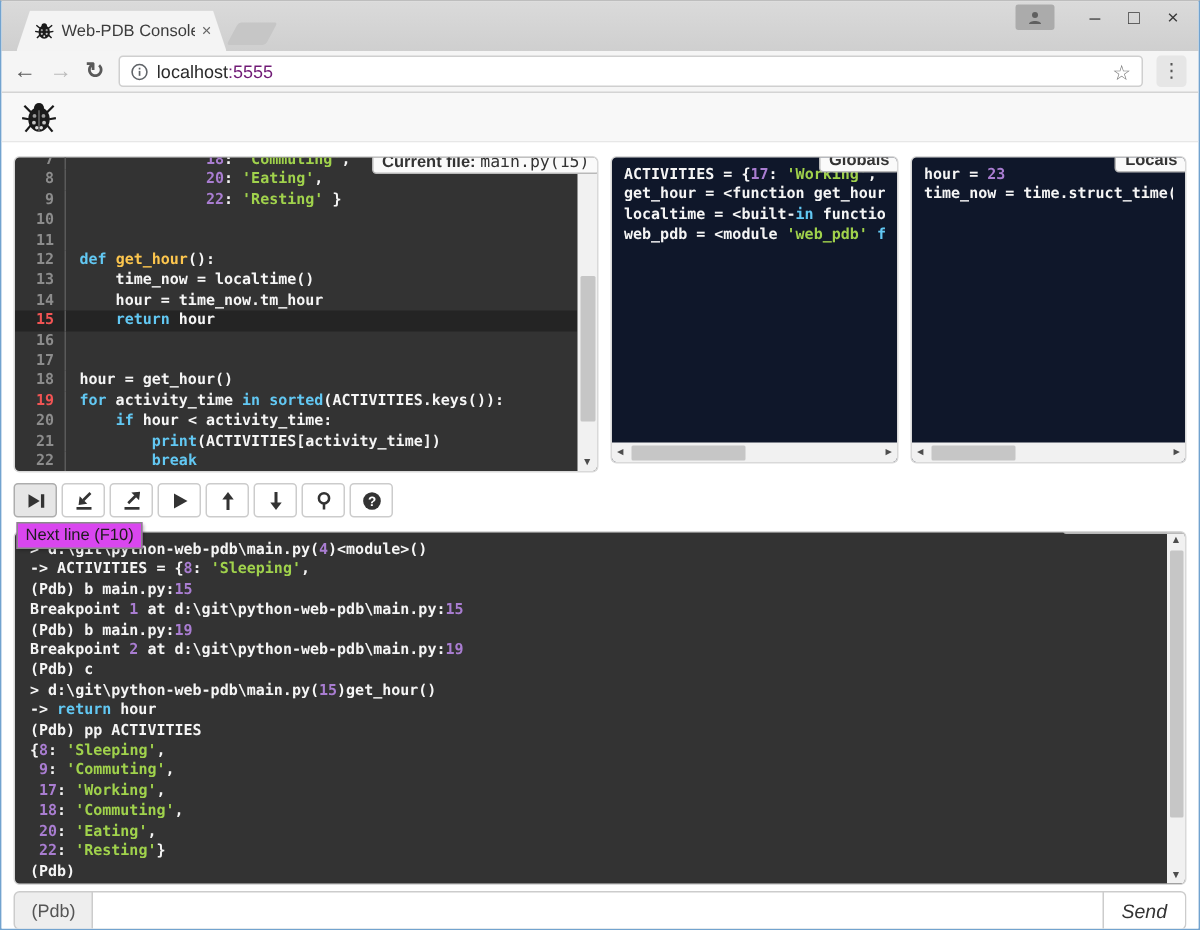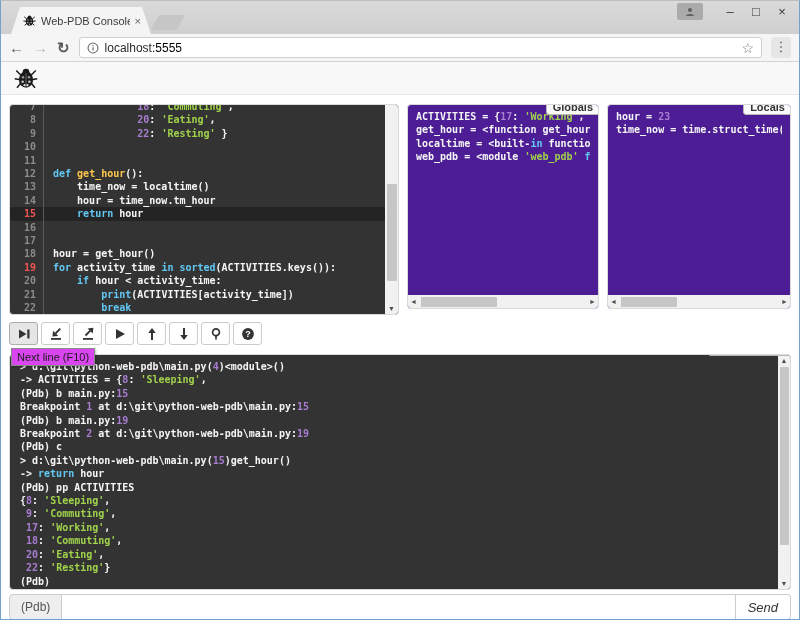--- a/index.html
+++ b/index.html
@@ -22,21 +22,21 @@
     display:flex;align-items:center;justify-content:center;}
   .wbtn{width:26px;height:18px;text-align:center;font-size:13px;line-height:18px;color:#3a3a3a;}
 
   .btoolbar{height:27px;background:#f5f5f5;border-bottom:1px solid #d4d4d4;display:flex;
     align-items:center;padding:0 8px;gap:9px;flex:none;}
   .nav-glyph{font-size:15px;font-weight:bold;color:#595959;line-height:1;}
   .nav-glyph.disabled{color:#bbb;}
   .omnibox{flex:1;height:19px;background:#fff;border:1px solid #cfcfcf;border-radius:3px;
     display:flex;align-items:center;gap:6px;padding:0 7px;}
   .url{font-size:12px;}
-  .url .host{color:#2b2b2b;} .url .port{color:#000000;}
+  .url .host{color:#2b2b2b;} .url .port{color:#701a75;}
   .url-spacer{flex:1;}
   .star{font-size:14px;color:#777;line-height:1;}
   .menu-btn{width:20px;height:21px;background:#e6e6e6;border-radius:3px;color:#555;
     font-size:13px;text-align:center;line-height:20px;}
 
   
   .pheader{height:32px;background:#f8f8f8;border-bottom:1px solid #e7e7e7;display:flex;
     align-items:center;gap:16px;padding:0 13px;flex:none;}
   .ptitle{font-size:14px;font-weight:bold;color:#5c5c5c;}
   .ptitle em{font-style:italic;}
@@ -56,21 +56,21 @@
   .code-panel{width:390px;height:211px;display:flex;overflow:hidden;background:#333;}
   .code-body{flex:1;overflow:hidden;margin-top:-7px;padding-top:2px;}
   .crow{display:flex;}
   .crow.cur{background:#242424;}
   .ln{width:26px;flex:none;text-align:right;padding-right:7px;color:#8c8c8c;
     border-right:1px solid #5a5a5a;}
   .ln.bp{color:var(--bp);}
   .lc{padding-left:9px;flex:1;overflow:hidden;}
 
   
-  .side-panel{height:205px;display:flex;flex-direction:column;overflow:hidden;background:#4c1d95;}
+  .side-panel{height:205px;display:flex;flex-direction:column;overflow:hidden;background:#0f172a;}
   .side-panel.globals{width:192px;} .side-panel.locals{flex:1;}
   .side-body{flex:1;padding:5px 8px;overflow:hidden;}
   .cl{overflow:hidden;}
 
   
   .vscroll{width:13px;background:#f1f1f1;position:relative;flex:none;}
   .vthumb{position:absolute;left:1.5px;right:1.5px;background:#c6c6c6;border-radius:1px;}
   .sarrow{position:absolute;left:0;right:0;text-align:center;font-size:7px;color:#4d4d4d;line-height:11px;}
   .hscroll{height:13px;background:#f1f1f1;position:relative;flex:none;}
   .hthumb{position:absolute;top:1.5px;bottom:1.5px;background:#c6c6c6;border-radius:1px;}
@@ -190,20 +190,23 @@
           <circle cx="18" cy="25.5" r="1.5" fill="#ddd"></circle>
       </svg>
     </span>
   </div>
 
   <div class="content">
 
     <div class="top-row">
 
       <div class="panel code-panel">
+        <div class="badge" style="top:-6px;">
+          <span>Current file:</span> <span class="mono">main.py(15)</span>
+        </div>
         <div class="code-body codefont" id="code-lines"><div class="crow"><div class="ln">7</div><div class="lc"><span class="tk-p">              </span><span class="tk-n">18</span><span class="tk-p">: </span><span class="tk-s">'Commuting'</span><span class="tk-p">,</span></div></div><div class="crow"><div class="ln">8</div><div class="lc"><span class="tk-p">              </span><span class="tk-n">20</span><span class="tk-p">: </span><span class="tk-s">'Eating'</span><span class="tk-p">,</span></div></div><div class="crow"><div class="ln">9</div><div class="lc"><span class="tk-p">              </span><span class="tk-n">22</span><span class="tk-p">: </span><span class="tk-s">'Resting'</span><span class="tk-p"> }</span></div></div><div class="crow"><div class="ln">10</div><div class="lc">&nbsp;</div></div><div class="crow"><div class="ln">11</div><div class="lc">&nbsp;</div></div><div class="crow"><div class="ln">12</div><div class="lc"><span class="tk-k">def </span><span class="tk-f">get_hour</span><span class="tk-p">():</span></div></div><div class="crow"><div class="ln">13</div><div class="lc"><span class="tk-p">    time_now = localtime()</span></div></div><div class="crow"><div class="ln">14</div><div class="lc"><span class="tk-p">    hour = time_now.tm_hour</span></div></div><div class="crow cur"><div class="ln bp">15</div><div class="lc"><span class="tk-p">    </span><span class="tk-k">return</span><span class="tk-p"> hour</span></div></div><div class="crow"><div class="ln">16</div><div class="lc">&nbsp;</div></div><div class="crow"><div class="ln">17</div><div class="lc">&nbsp;</div></div><div class="crow"><div class="ln">18</div><div class="lc"><span class="tk-p">hour = get_hour()</span></div></div><div class="crow"><div class="ln bp">19</div><div class="lc"><span class="tk-k">for</span><span class="tk-p"> activity_time </span><span class="tk-k">in</span><span class="tk-p"> </span><span class="tk-k">sorted</span><span class="tk-p">(ACTIVITIES.keys()):</span></div></div><div class="crow"><div class="ln">20</div><div class="lc"><span class="tk-p">    </span><span class="tk-k">if</span><span class="tk-p"> hour &lt; activity_time:</span></div></div><div class="crow"><div class="ln">21</div><div class="lc"><span class="tk-p">        </span><span class="tk-k">print</span><span class="tk-p">(ACTIVITIES[activity_time])</span></div></div><div class="crow"><div class="ln">22</div><div class="lc"><span class="tk-p">        </span><span class="tk-k">break</span></div></div></div>
         <div class="vscroll">
           <div class="vthumb" style="top:38%;height:46%;"></div>
           <div class="sarrow" style="bottom:0;">▼</div>
         </div>
       </div>
 
       <div class="panel side-panel globals">
         <div class="badge" style="top:-6px;">Globals</div>
         <div class="side-body codefont" id="globals-lines"><div class="cl"><span class="tk-p">ACTIVITIES = {</span><span class="tk-n">17</span><span class="tk-p">: </span><span class="tk-s">'Working'</span><span class="tk-p">, </span></div><div class="cl"><span class="tk-p">get_hour = &lt;function get_hour at </span></div><div class="cl"><span class="tk-p">localtime = &lt;built-</span><span class="tk-k">in</span><span class="tk-p"> function loc</span></div><div class="cl"><span class="tk-p">web_pdb = &lt;module </span><span class="tk-s">'web_pdb'</span><span class="tk-p"> </span><span class="tk-k">from</span></div></div>

